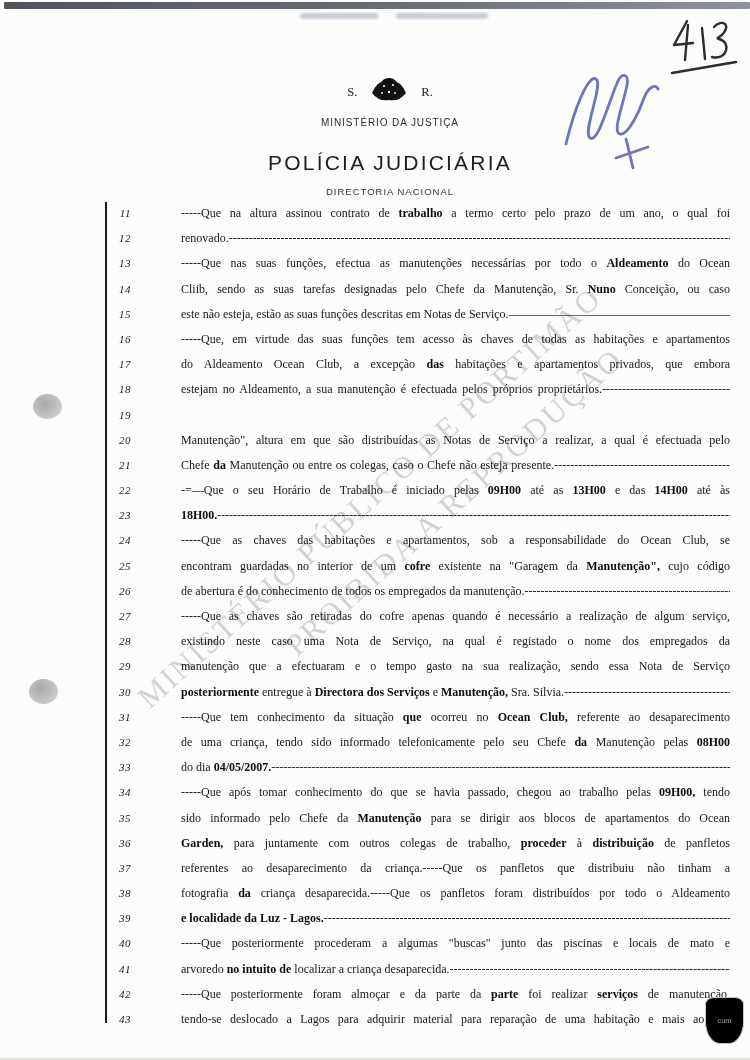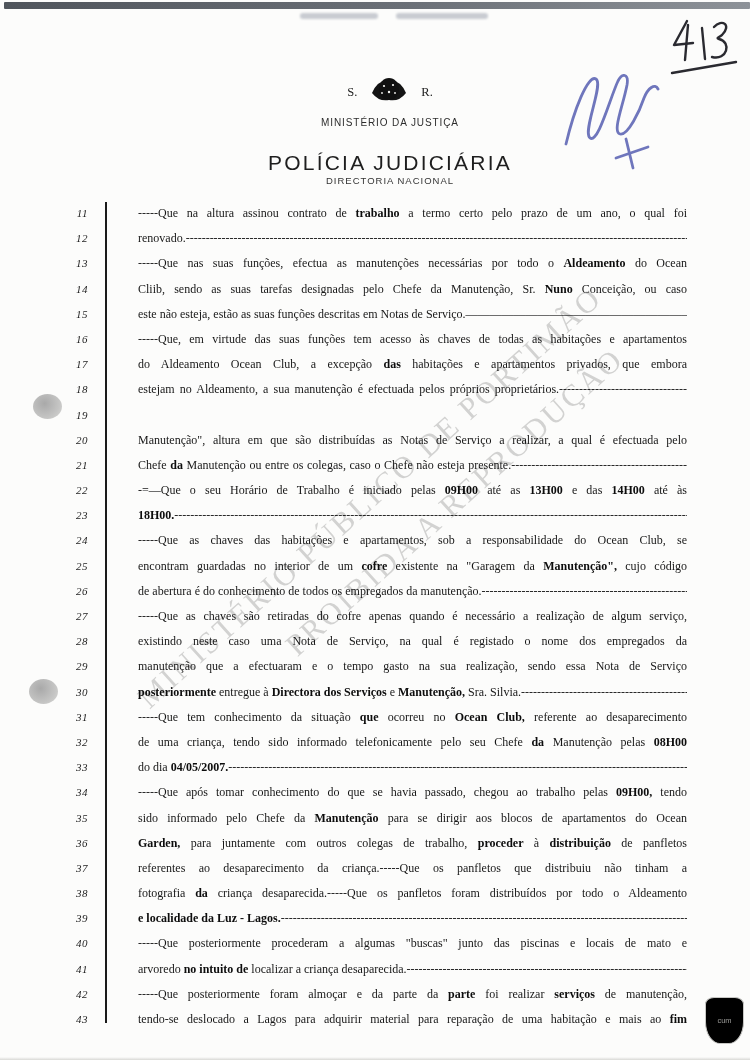--- a/index.html
+++ b/index.html
@@ -18,25 +18,25 @@
   .signature-svg { position:absolute; left:552px; top:58px; }
 
   .header-block { position:absolute; left:210px; top:76px; width:360px; text-align:center; }
   .crest-row { display:flex; align-items:center; justify-content:center; gap:11px; height:32px; }
   .sr { font-size:12.5px; color:#222; }
   .ministry { font-family:"Liberation Sans", sans-serif; font-size:10px;
     letter-spacing:.9px; color:#2d2d2d; margin-top:9px; }
   .pj-title { font-family:"Liberation Sans", sans-serif; font-size:21px;
     letter-spacing:2.2px; color:#1e1e1e; margin-top:23px; }
   .directoria { font-family:"Liberation Sans", sans-serif; font-size:9.5px;
-    letter-spacing:1px; color:#333; }
+    letter-spacing:1px; color:#333; margin-top:11px; }
 
   .vrule { position:absolute; left:105px; top:202px; width:2px; height:821px; background:#1a1a1a; }
 
-  .lines { position:absolute; left:0; top:201px; width:657px; }
+  .lines { position:absolute; left:0; top:201px; width:657px;padding-left:43px; }
   .row { display:flex; height:25.2px; }
   .lnum { flex:none; width:88px; text-align:right; font-style:italic;
     font-size:11px; line-height:25.2px; color:#1d1d1d; letter-spacing:.5px; }
   .ltext { flex:none; margin-left:50px; width:549px; font-size:12px; line-height:25.2px;
     color:#171717; white-space:nowrap; overflow:hidden;
     text-align:justify; text-align-last:justify; }
   .ltext b { font-weight:bold; color:#0d0d0d; }
 
   .watermark { position:absolute; left:55px; top:290px; width:670px; height:460px;
     transform:rotate(-42deg); pointer-events:none; z-index:5;

